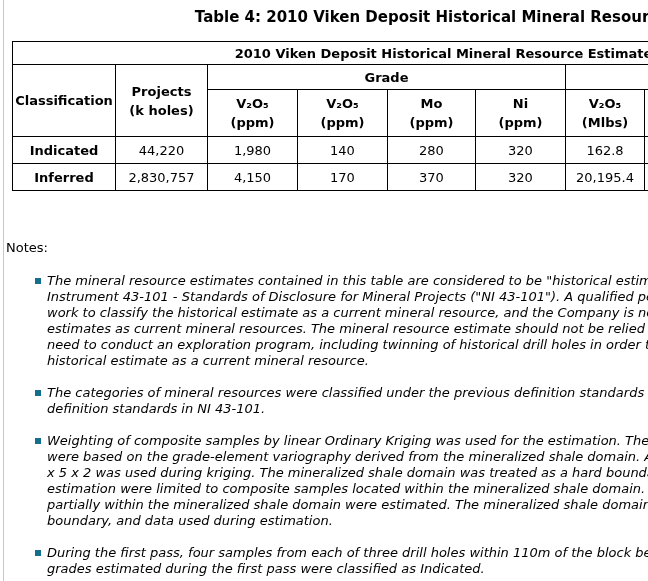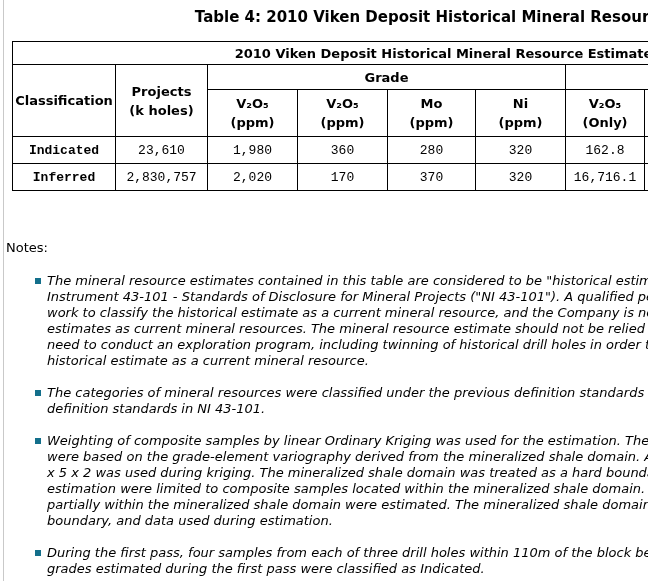--- a/index.html
+++ b/index.html
@@ -27,21 +27,21 @@
   }
   table.mineral-table td {
     border: 1px solid #000; padding: 0;
     text-align: center; vertical-align: middle;
     font-size: 13px; color: #000;
     overflow: hidden;
   }
   tr.caption-row td { height: 22px; font-weight: bold; }
   tr.group-row td { height: 24px; font-weight: bold; }
   tr.subhdr-row td { height: 46px; font-weight: bold; }
-  tr.data-row td { height: 26px; font-family: Liberation Mono, monospace; }
+  tr.data-row td { height: 26px; }
   .hdr-line { display: block; line-height: 19px; }
   td.cls-cell { font-weight: bold; }
   .notes { margin-top: 49px; margin-left: 2px; font-size: 13px; }
   .notes-heading { line-height: 16px; margin-bottom: 17px; }
   .note-item { display: flex; margin-left: 29px; margin-bottom: 16px; }
   .bullet {
     flex: none; width: 6px; height: 6px; margin-top: 5px; margin-right: 6px;
     background: #136f8b;
   }
   .note-lines { font-style: italic; }
@@ -92,42 +92,42 @@
         <td>
           <span class="hdr-line">Mo</span>
           <span class="hdr-line">(ppm)</span>
         </td>
         <td>
           <span class="hdr-line">Ni</span>
           <span class="hdr-line">(ppm)</span>
         </td>
         <td>
           <span class="hdr-line">V₂O₅</span>
-          <span class="hdr-line">(Only)</span>
+          <span class="hdr-line">(Mlbs)</span>
         </td>
         <td></td>
       </tr>
       <tr class="data-row">
         <td class="cls-cell">Indicated</td>
-        <td>23,610</td>
+        <td>44,220</td>
         <td>1,980</td>
-        <td>360</td>
+        <td>140</td>
         <td>280</td>
         <td>320</td>
         <td>162.8</td>
         <td></td>
       </tr>
       <tr class="data-row">
         <td class="cls-cell">Inferred</td>
         <td>2,830,757</td>
-        <td>2,020</td>
+        <td>4,150</td>
         <td>170</td>
         <td>370</td>
         <td>320</td>
-        <td>16,716.1</td>
+        <td>20,195.4</td>
         <td></td>
       </tr>
     </tbody>
       </table>
 
     <div class="notes">
       <div class="notes-heading">Notes:</div>
 
       <div class="note-item">
         <span class="bullet"></span>

